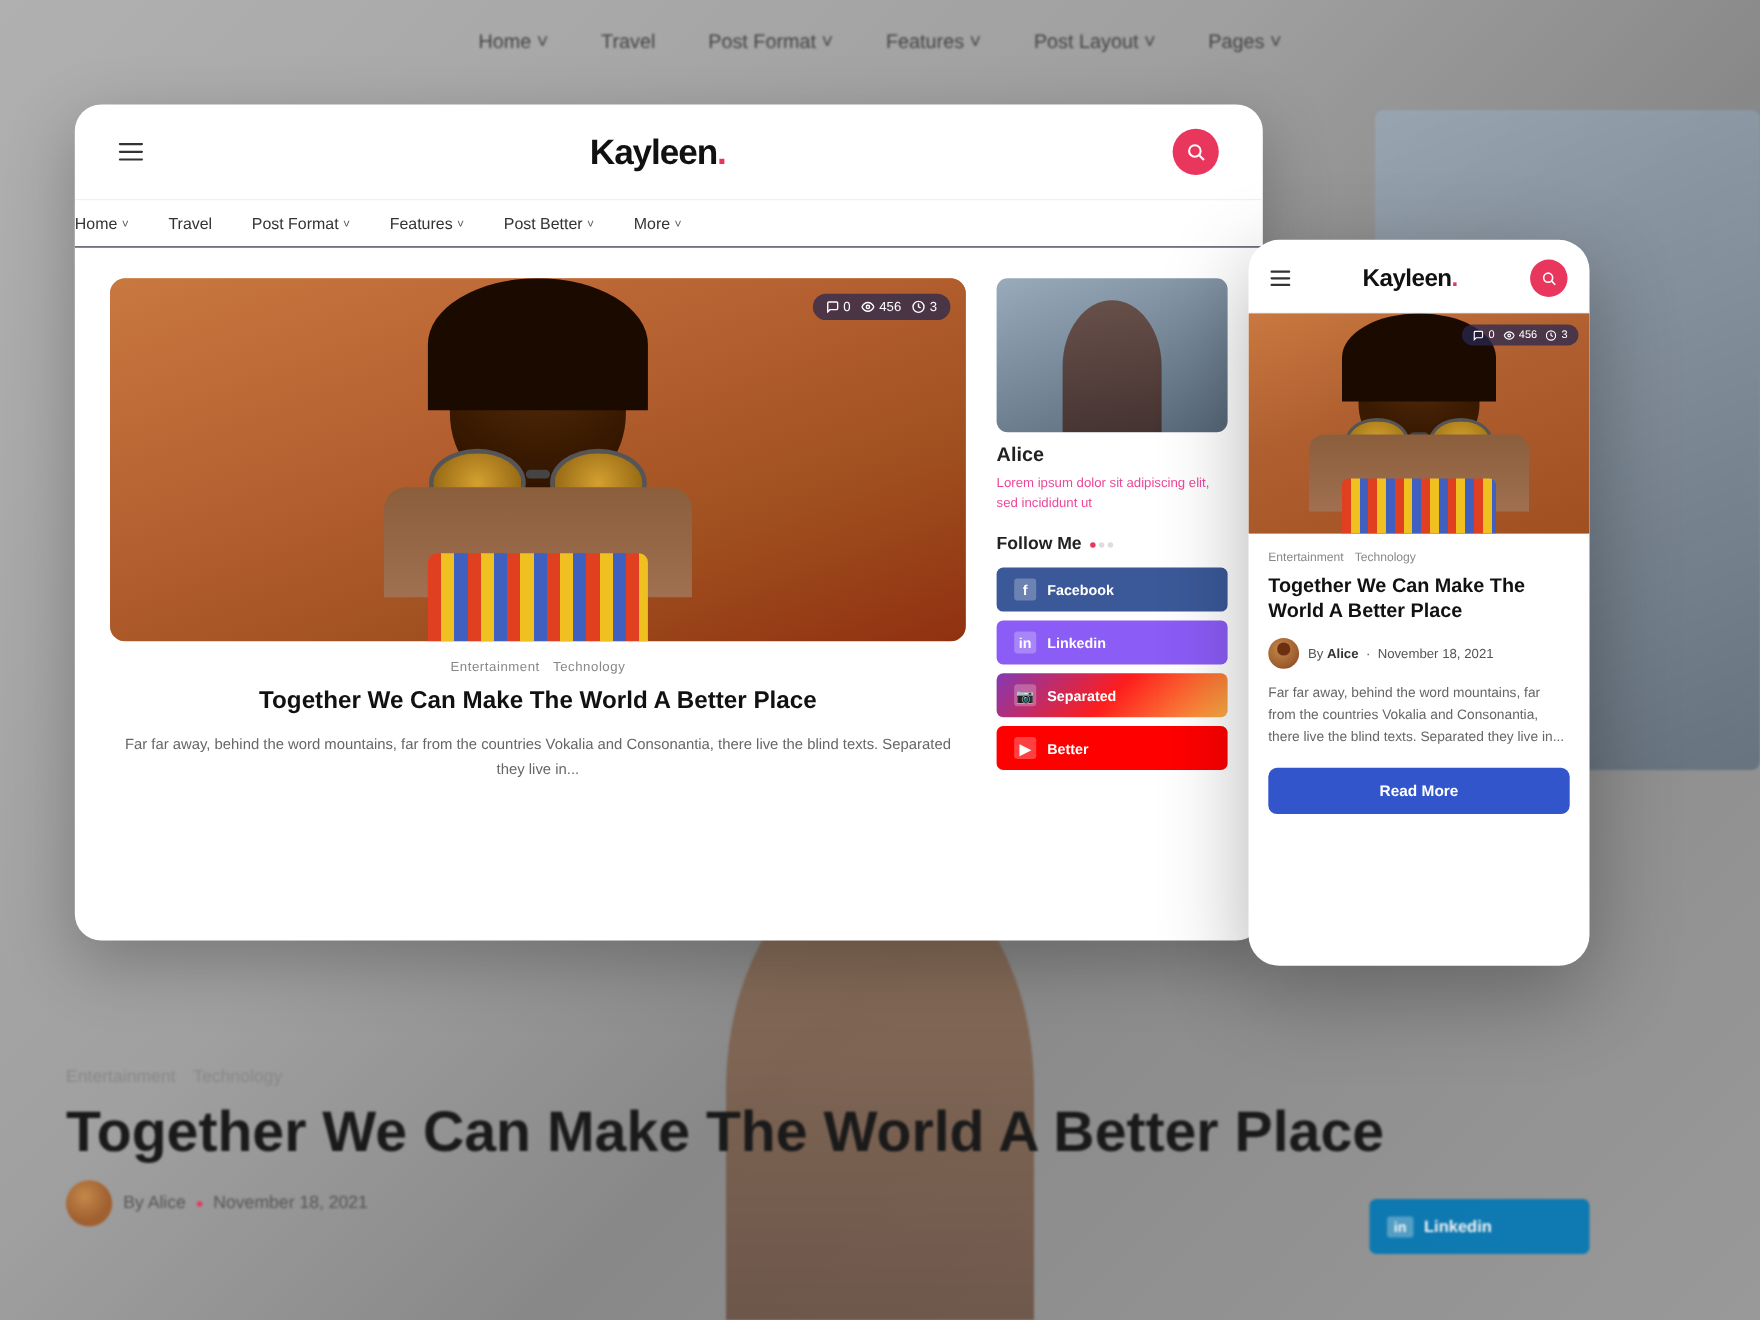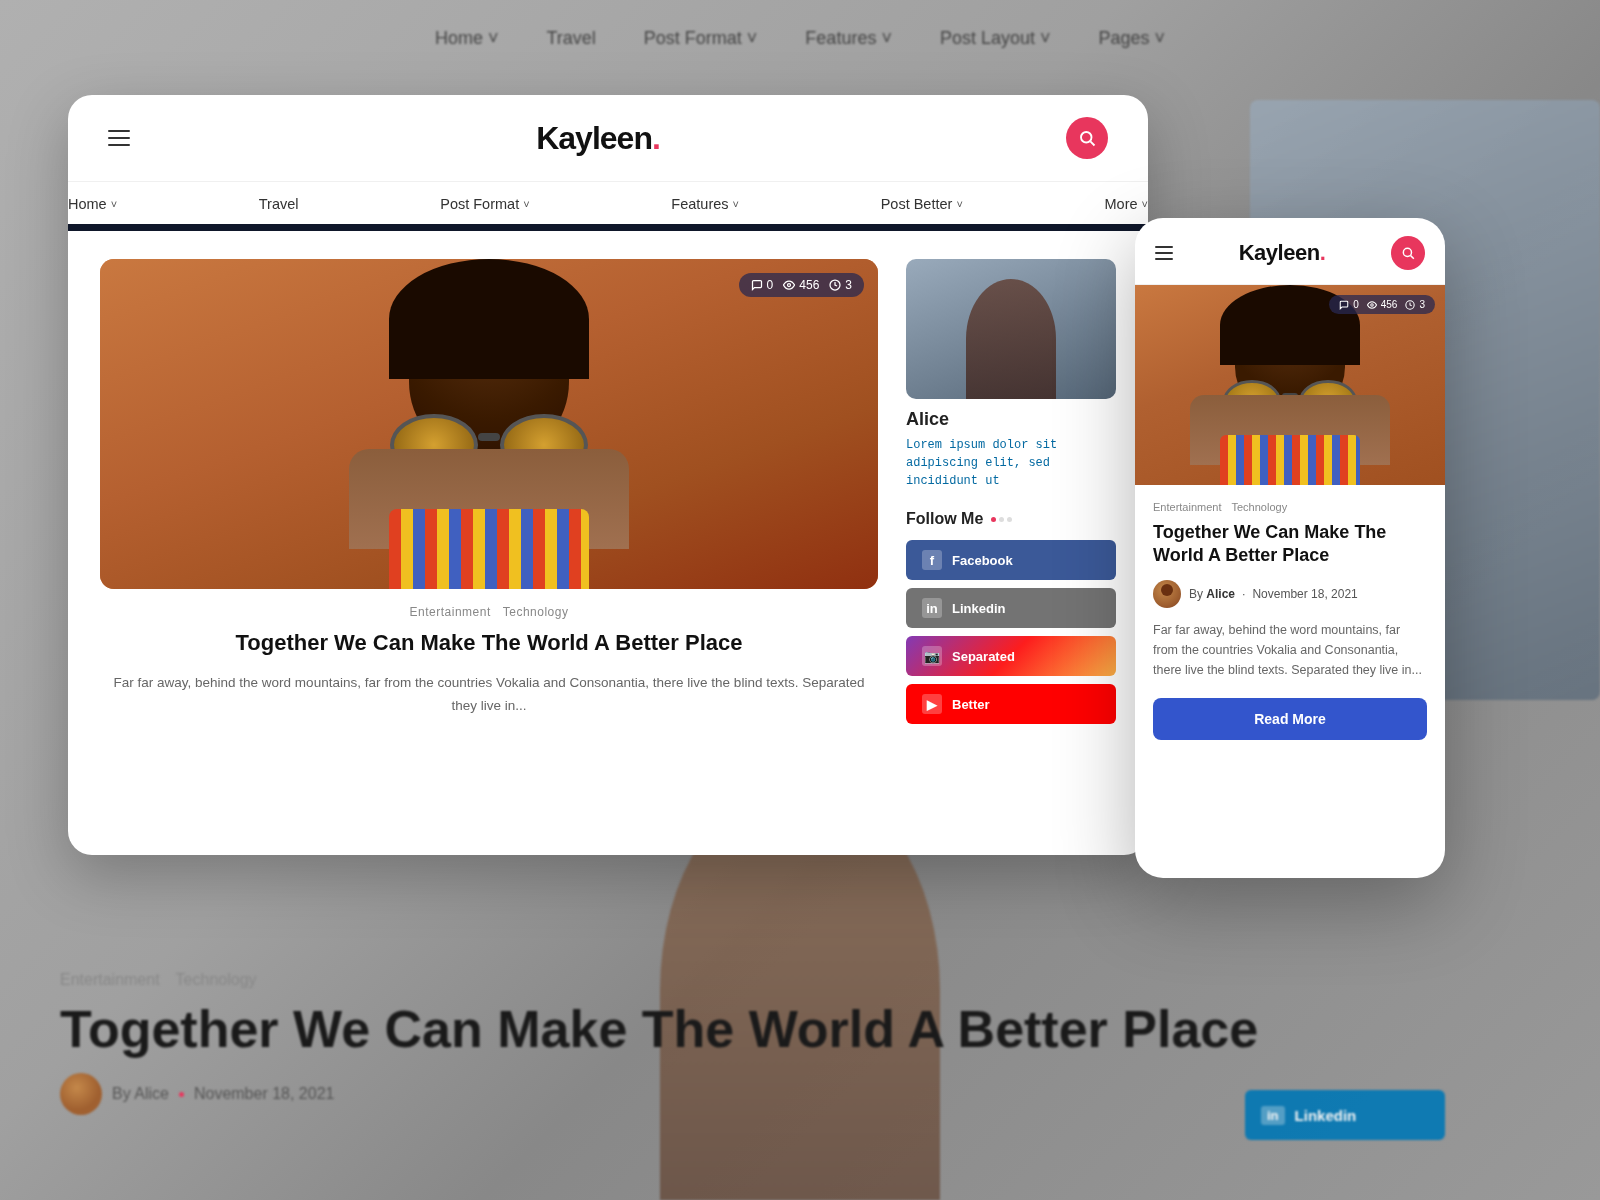--- a/index.html
+++ b/index.html
@@ -131,24 +131,24 @@
       width: 18px;
       height: 18px;
       stroke: #fff;
       fill: none;
       stroke-width: 2.5;
     }
 
     .desktop-nav {
       display: flex;
       align-items: center;
-      justify-content: space-between;
+      justify-content: flex-start;
       gap: 36px;
       padding: 14px 0 12px;
-      border-bottom: 7px solid #0f172a;
+      border-bottom: 1px solid #0f172a;
     }
     .desktop-nav .nav-item {
       font-size: 14.5px;
       color: #333;
       cursor: pointer;
       display: flex;
       align-items: center;
       gap: 4px;
       font-family: Arial, sans-serif;
       font-weight: 500;
@@ -392,24 +392,24 @@
       font-size: 18px;
       font-weight: 700;
       color: #222;
       margin-top: 10px;
       font-family: Arial, sans-serif;
       text-align: left;
     }
 
     .sidebar-bio {
       font-size: 12px;
-      color: #0369a1;
+      color: #ec4899;
       margin-top: 6px;
       line-height: 1.5;
-      font-family: Liberation Mono, monospace;
+      font-family: Liberation Sans, sans-serif;
     }
 
     .follow-me-title {
       margin-top: 20px;
       font-size: 16px;
       font-weight: 700;
       color: #222;
       font-family: Arial, sans-serif;
       display: flex;
       align-items: center;
@@ -442,21 +442,21 @@
       padding: 10px 16px;
       border-radius: 6px;
       cursor: pointer;
       font-size: 13px;
       font-family: Arial, sans-serif;
       font-weight: 600;
       color: #fff;
       border: none;
     }
     .social-btn.facebook { background: #3b5998; }
-    .social-btn.linkedin { background: #737373; }
+    .social-btn.linkedin { background: #8b5cf6; }
     .social-btn.instagram { background: linear-gradient(135deg, #833ab4, #fd1d1d, #fcb045); }
     .social-btn.youtube { background: #ff0000; }
 
     .social-icon {
       width: 20px;
       height: 20px;
       border-radius: 3px;
       background: rgba(255,255,255,0.25);
       display: flex;
       align-items: center;

